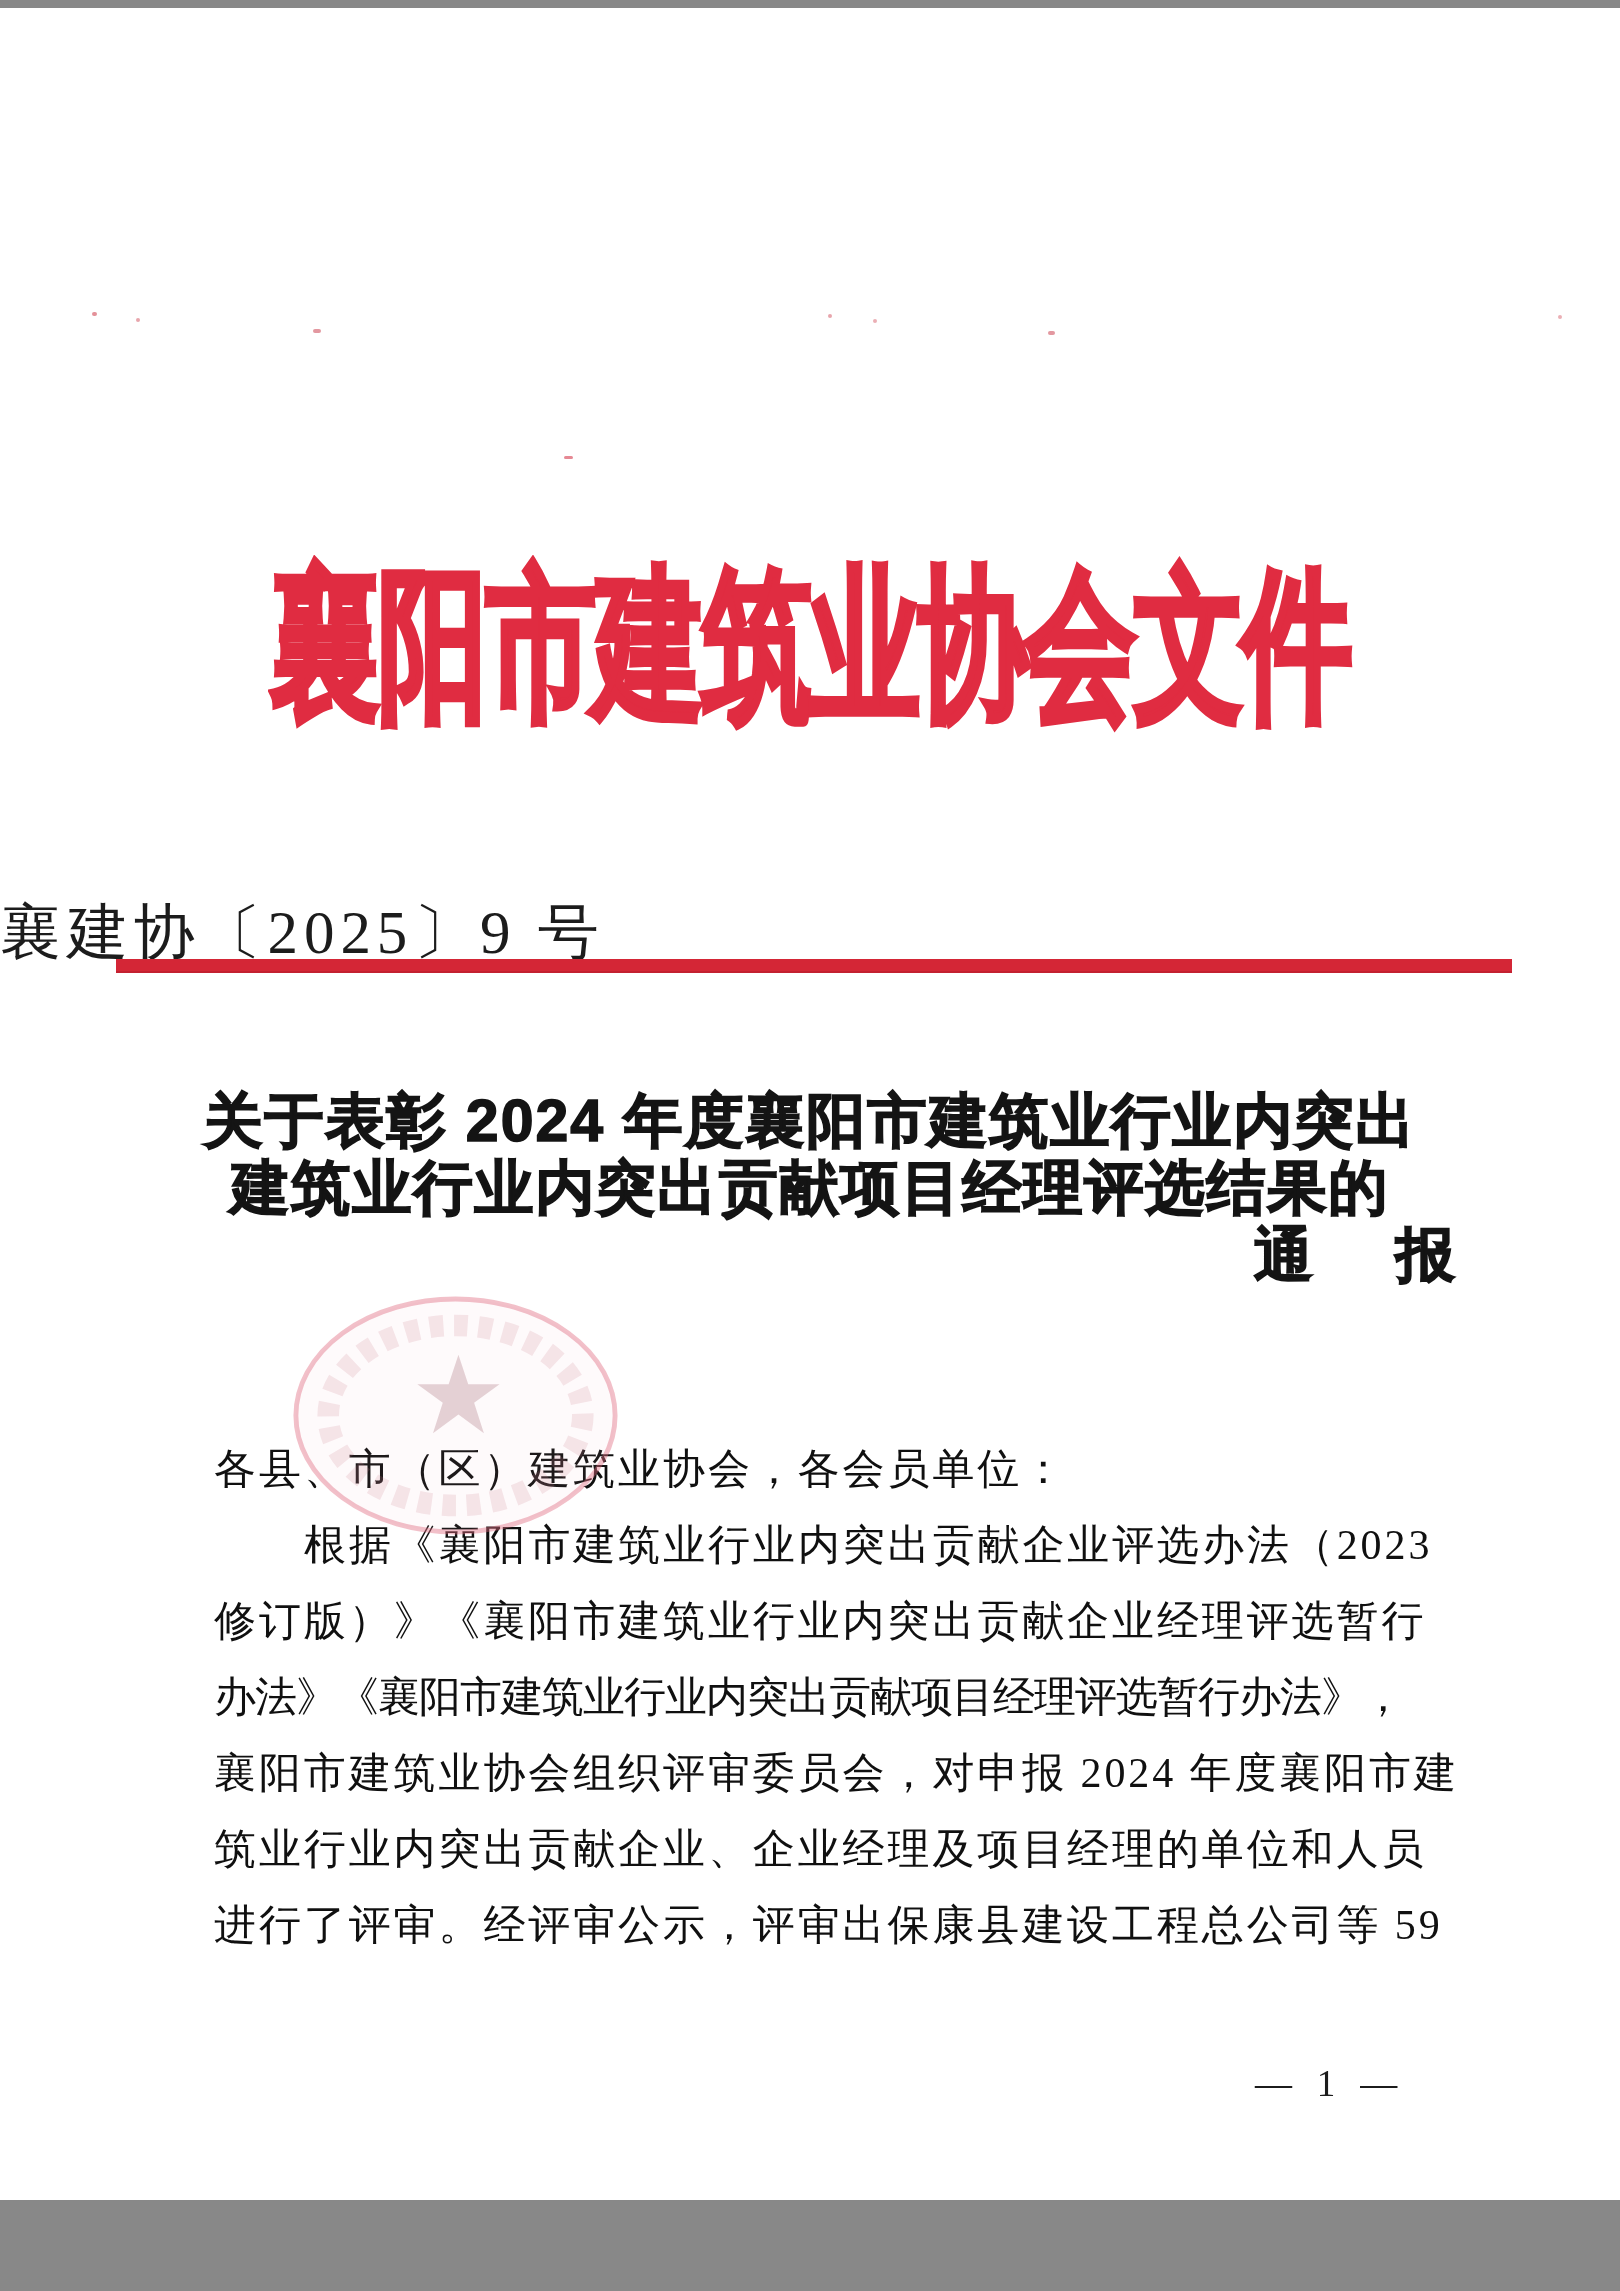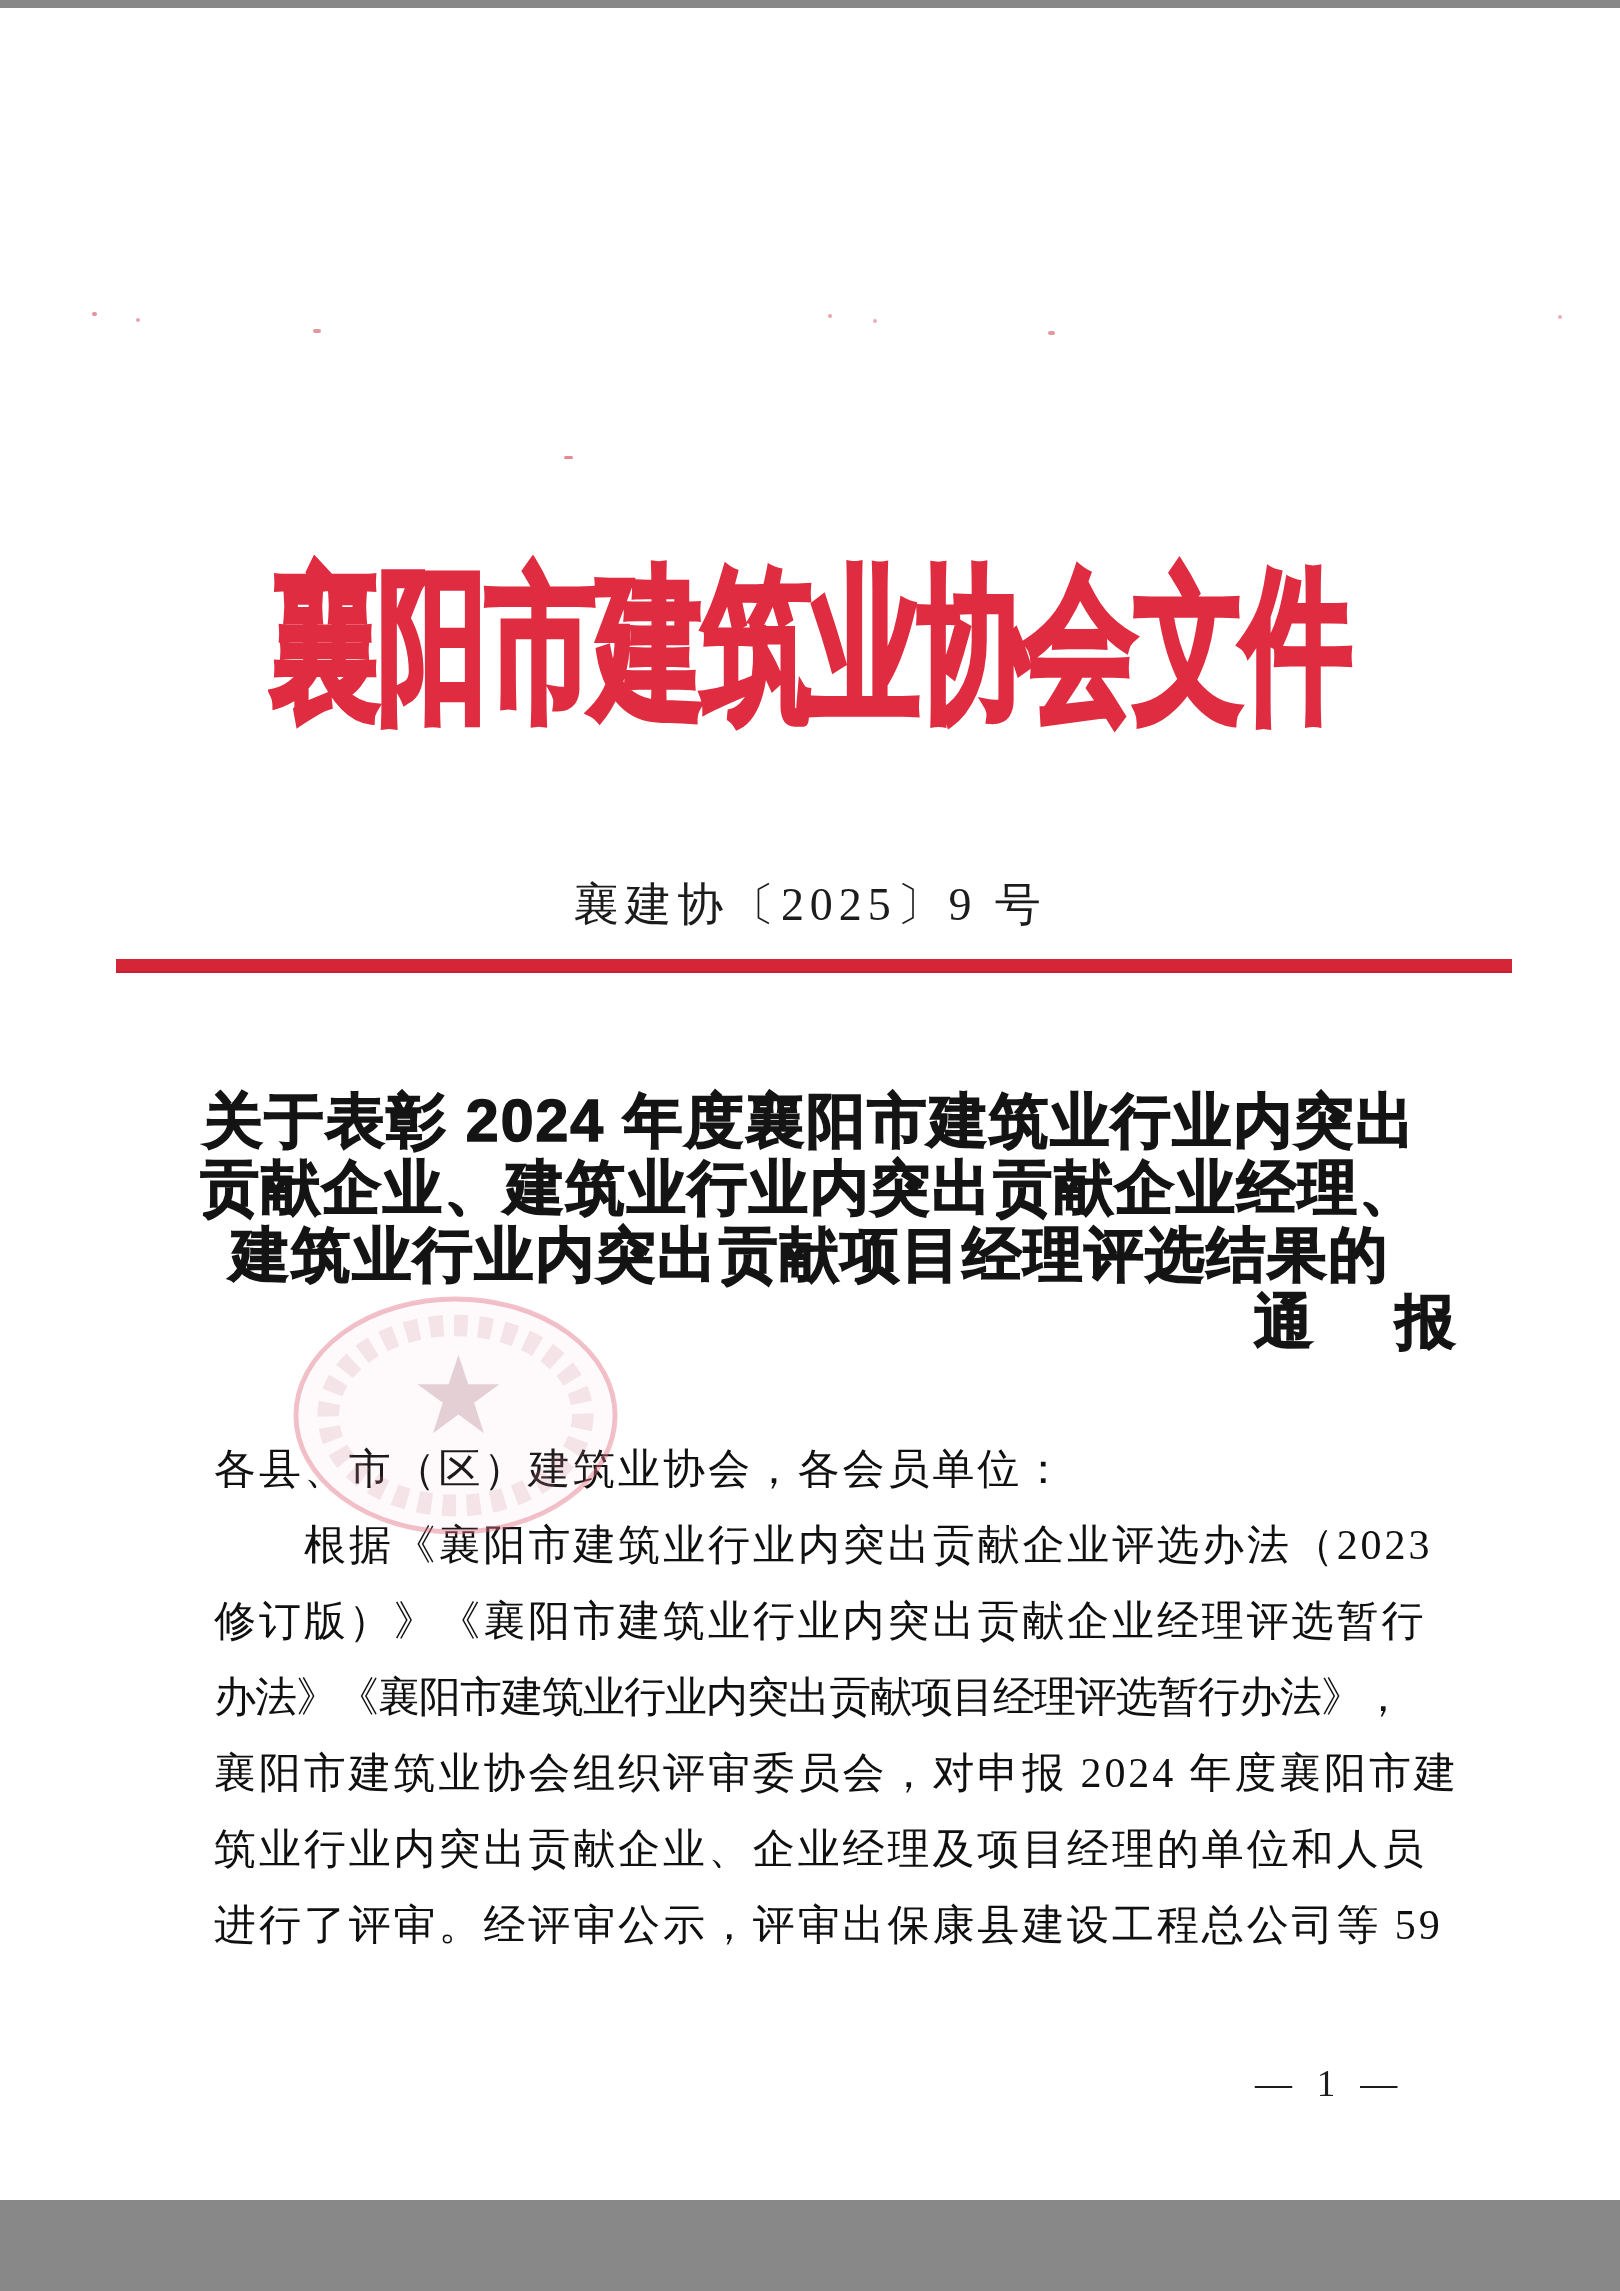--- a/index.html
+++ b/index.html
@@ -17,22 +17,22 @@
     position:absolute;top:534px;left:0;width:100%;height:211px;
     display:flex;align-items:center;justify-content:center;
     font-size:110px;font-weight:bold;letter-spacing:-2px;
     color:var(--header-red);
     -webkit-text-stroke:3.9px var(--header-red);
     transform:scaleY(1.5);
     white-space:nowrap;
   }
   
   .doc-number{
-    position:absolute;top:866px;left:0;width:100%;
-    text-align:center;font-size:46px;letter-spacing:5.9px;color:#1c1c1c;
+    position:absolute;top:884px;left:0;width:100%;
+    font-size:61px;letter-spacing:5.9px;color:#1c1c1c;
     white-space:nowrap;
   }
   
   .red-rule{
     position:absolute;top:951px;left:116px;width:1396px;height:11.8px;
     background:var(--rule-red);
     border-bottom:2px solid rgba(180,30,45,.55);
   }
   
   .doc-title{
@@ -81,21 +81,20 @@
   <div class="speck" style="left:564px;top:448px;width:8.8px;height:2.9px;background:rgba(210,40,60,.55);"></div>
 
   <div class="letterhead">襄阳市建筑业协会文件</div>
 
   <div class="doc-number">襄建协〔2025〕9 号</div>
 
   <div class="red-rule"></div>
 
   <div class="doc-title">
     <div class="line">关于表彰 2024 年度襄阳市建筑业行业内突出</div>
-    <div class="line">贡献企业、建筑业行业内突出贡献企业经理、</div>
     <div class="line">建筑业行业内突出贡献项目经理评选结果的</div>
     <div class="line line4">通　报</div>
   </div>
 
   <div class="body-text">
     <div class="bline">各县、市（区）建筑业协会，各会员单位：</div>
     <div class="bline indent">根据《襄阳市建筑业行业内突出贡献企业评选办法（2023</div>
     <div class="bline">修订版）》《襄阳市建筑业行业内突出贡献企业经理评选暂行</div>
     <div class="bline tight">办法》《襄阳市建筑业行业内突出贡献项目经理评选暂行办法》，</div>
     <div class="bline">襄阳市建筑业协会组织评审委员会，对申报 2024 年度襄阳市建</div>

